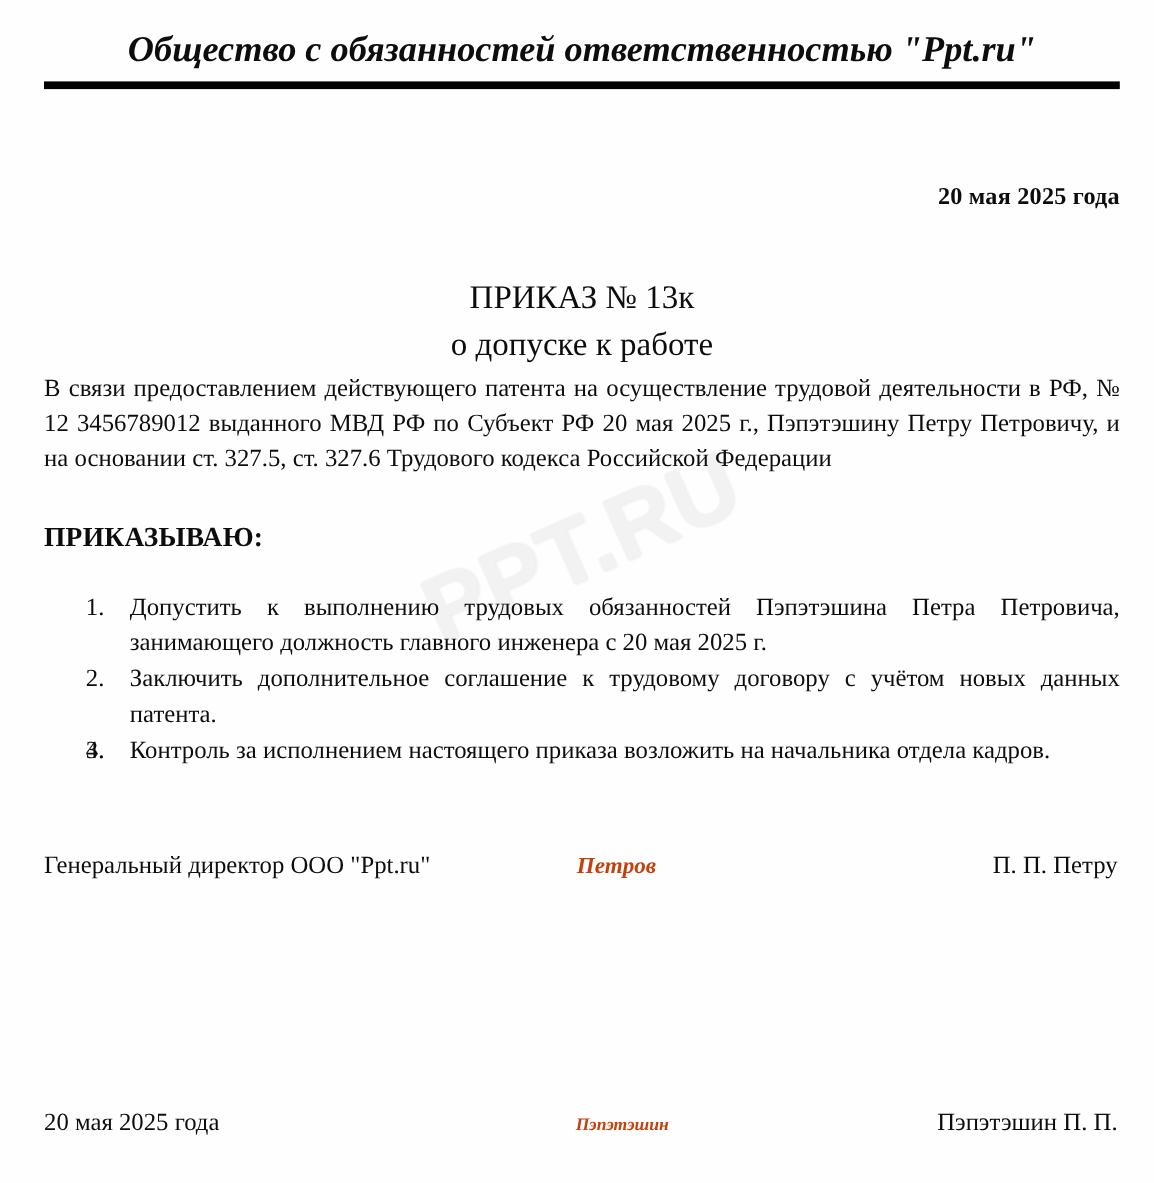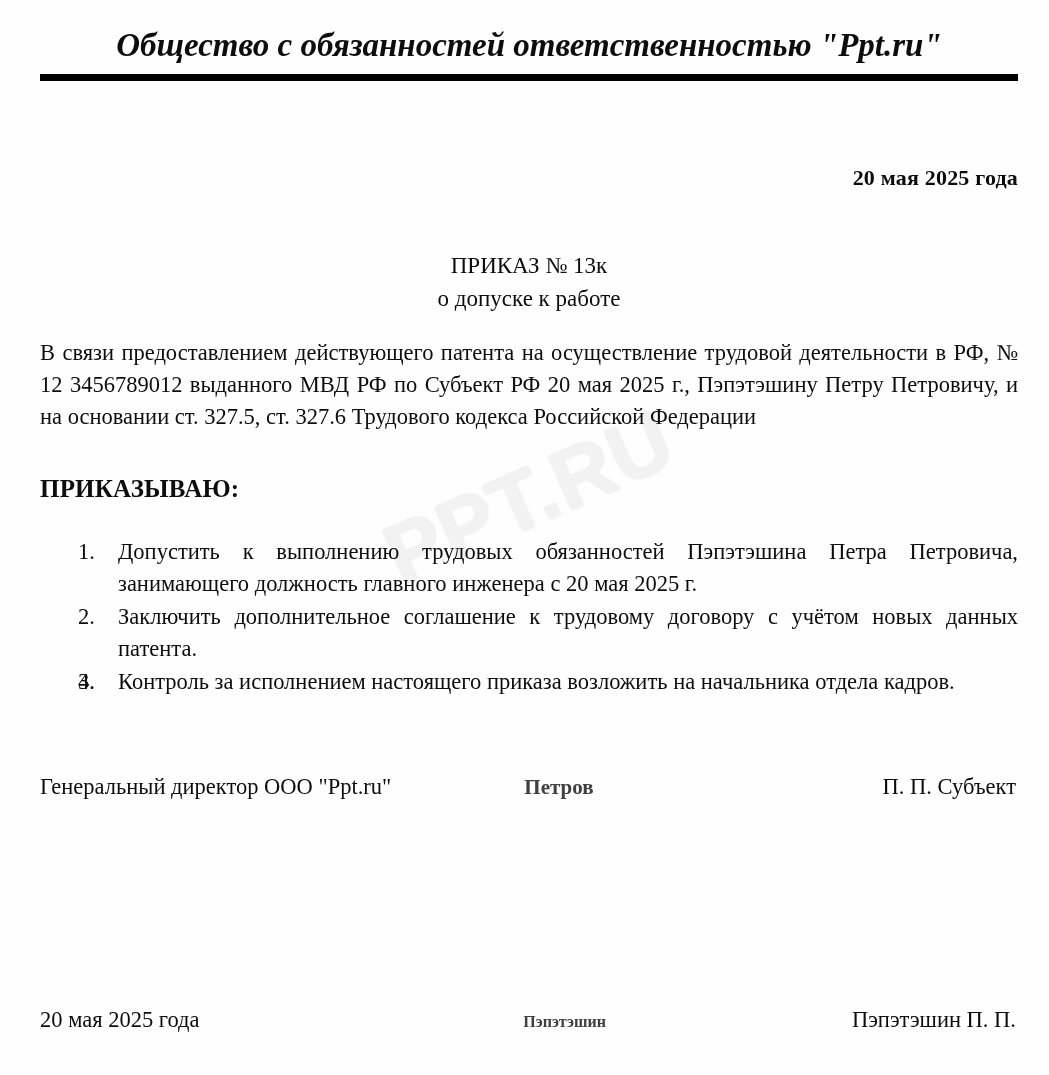--- a/index.html
+++ b/index.html
@@ -79,21 +79,21 @@
     letter-spacing: 0.2px;
   }
 
   
   .title-block {
     position: absolute;
     left: 40px;
     top: 250px;
     width: 978px;
     text-align: center;
-    font-size: 23px;
+    font-size: 30px;
     line-height: 1.42;
   }
 
   
   .preamble {
     position: absolute;
     left: 40px;
     top: 337px;
     width: 978px;
     font-size: 22.5px;
@@ -153,21 +153,22 @@
   .sig-row.acknowledge { top: 1004px; }
 
   .sig-left  { width: 49%; }
   .sig-mid   { width: 24%; }
   .sig-right { width: 27%; text-align: right; padding-right: 2px; }
 
   .sig-left .second-line { display: block; }
 
   .signature {
     font-weight: 700;
-    color: #404040;
+    font-style: italic;
+    color: #c2410c;
     font-size: 21px;
     white-space: nowrap;
   }
   .sig-row.acknowledge .signature { font-size: 16px; }
   .sig-row.acknowledge .sig-mid { padding-left: 10px; }
   .sig-row.director .sig-mid { padding-left: 12px; }
 </style>
 </head>
 <body>
 
@@ -208,21 +209,21 @@
         <span class="num">4.</span>
         <span>Контроль за исполнением настоящего приказа возложить на начальника отдела кадров.</span>
       </li>
     </ol>
 
     <div class="sig-row director">
       <div class="sig-left">Генеральный директор  ООО "Ppt.ru"</div>
       <div class="sig-mid">
         <span class="signature">Петров</span>
       </div>
-      <div class="sig-right">П. П. Субъект</div>
+      <div class="sig-right">П. П. Петру</div>
     </div>
 
     <div class="sig-row acknowledge">
       <div class="sig-left">
         <span class="second-line">20 мая 2025 года</span>
       </div>
       <div class="sig-mid">
         <span class="signature">Пэпэтэшин</span>
       </div>
       <div class="sig-right">Пэпэтэшин П. П.</div>

